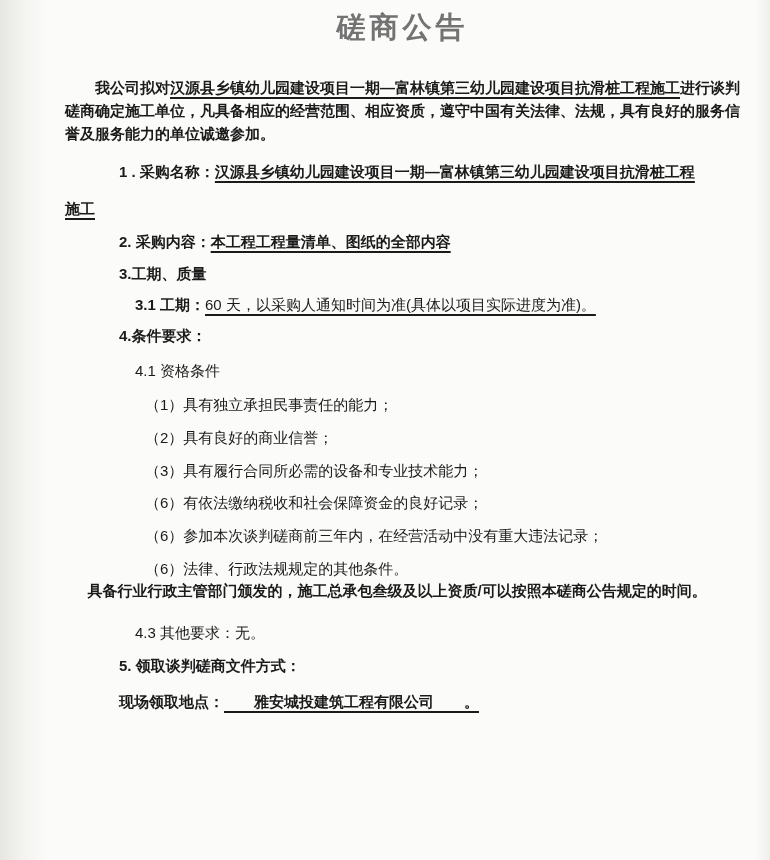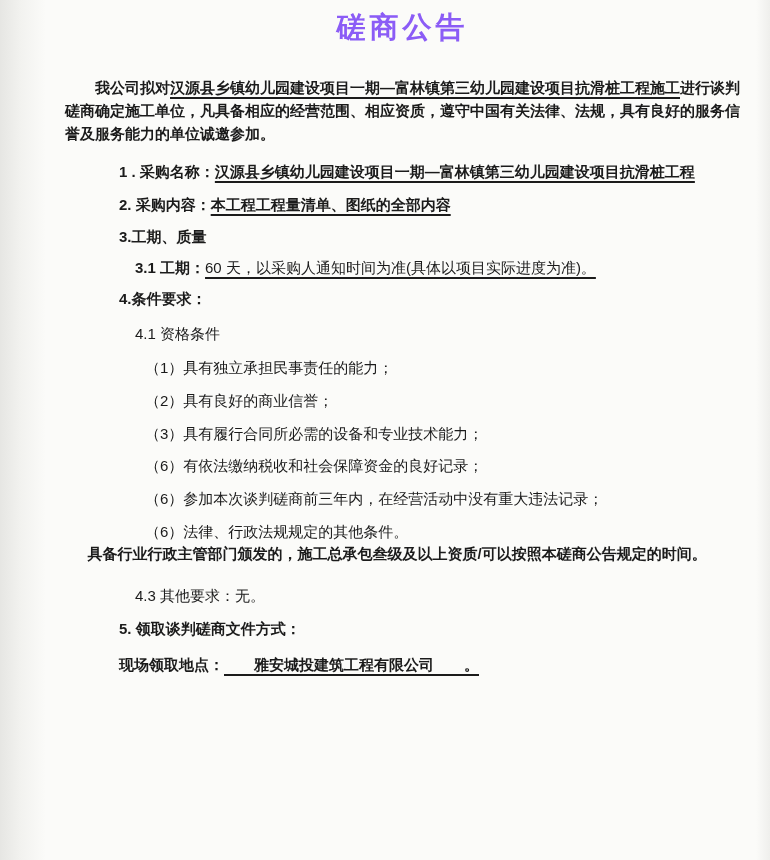--- a/index.html
+++ b/index.html
@@ -28,21 +28,21 @@
     box-sizing:border-box;
     width:770px;
   }
   .doc-title{
     text-align:center;
     font-size:29px;
     font-weight:bold;
     letter-spacing:4px;
     line-height:42px;
     margin:0;
-    color:#8b5cf6;
+    color:#737373;
   }
   p{margin:0;}
   .ln{line-height:17px;font-size:15px;}
   .b{font-weight:bold;}
   .u{
     text-decoration:underline;
     text-underline-offset:4px;
     text-decoration-thickness:1.5px;
   }
   .intro{
@@ -67,20 +67,21 @@
 <div class="scan-edge-left"></div>
 <div class="scan-edge-right"></div>
 
 <div class="page">
 
   <h1 class="doc-title">磋商公告</h1>
 
   <p class="intro"><span>我公司拟对</span><span class="u">汉源县乡镇幼儿园建设项目一期—富林镇第三幼儿园建设项目抗滑桩工程施工</span><span>进行谈判磋商确定施工单位，凡具备相应的经营范围、相应资质，遵守中国有关法律、法规，具有良好的服务信誉及服务能力的单位诚邀参加。</span></p>
 
   <p class="ln ind-item b" style="margin-top:18px;"><span>1 . 采购名称：</span><span class="u">汉源县乡镇幼儿园建设项目一期—富林镇第三幼儿园建设项目抗滑桩工程</span></p>
+  <p class="ln b" style="margin-top:20px;"><span class="u">施工</span></p>
 
   <p class="ln ind-item" style="margin-top:16px;"><span class="b">2.  采购内容：</span><span class="u b">本工程工程量清单、图纸的全部内容</span></p>
 
   <p class="ln ind-item b" style="margin-top:15px;">3.工期、质量</p>
 
   <p class="ln ind-sub" style="margin-top:14px;"><span class="b">3.1 工期：</span><span class="u">60 天，以采购人通知时间为准(具体以项目实际进度为准)。</span></p>
 
 
   <p class="ln ind-item b" style="margin-top:14px;">4.条件要求：</p>
 

